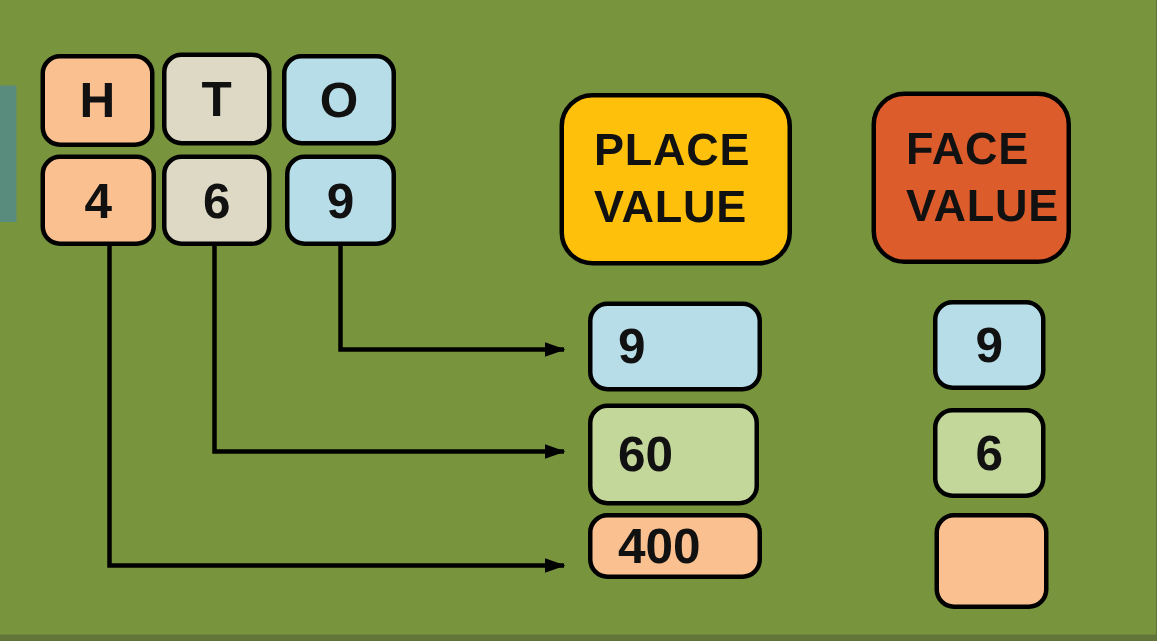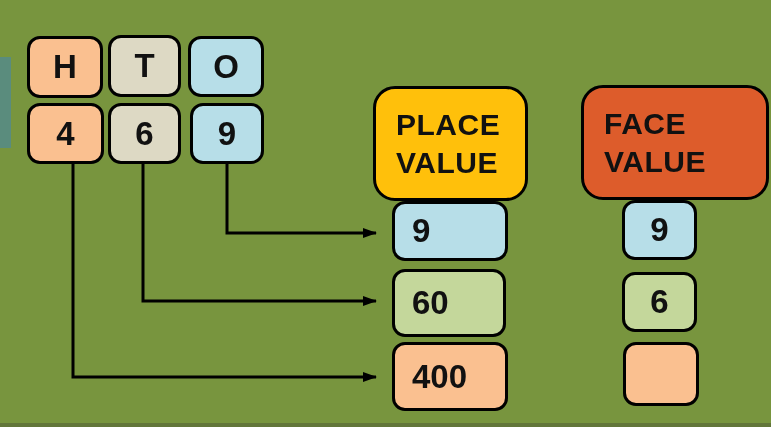--- a/index.html
+++ b/index.html
@@ -39,42 +39,41 @@
   }
   .big-label {
     border-radius: 22px;
     flex-direction: column;
     align-items: flex-start;
     justify-content: center;
     padding-left: 20px;
     font-size: 30px;
     line-height: 38px;
     letter-spacing: 0.5px;
-    margin-top: 24px;
   }
   .pv-item {
     justify-content: flex-start;
     padding-left: 17px;
     font-size: 33px;
   }
   .fv-item {
     font-size: 33px;
   }
   
   .h-head  { left: 27px;  top: 36px;  width: 76px; height: 62px; }
   .t-head  { left: 108px; top: 35px;  width: 73px; height: 62px; }
   .o-head  { left: 188px; top: 36px;  width: 76px; height: 61px; }
   .h-digit { left: 27px;  top: 103px; width: 77px; height: 61px; }
   .t-digit { left: 108px; top: 103px; width: 73px; height: 61px; }
   .o-digit { left: 190px; top: 103px; width: 74px; height: 61px; }
   .place-title { left: 373px; top: 62px; width: 155px; height: 115px; }
-  .face-title  { left: 581px; top: 61px; width: 188px; height: 115px; }
+  .face-title  { left: 581px; top: 61px; width: 133px; height: 115px; }
   .pv-ones     { left: 392px; top: 201px; width: 116px; height: 60px; }
   .pv-tens     { left: 392px; top: 269px; width: 114px; height: 68px; }
-  .pv-hundreds { left: 392px; top: 342px; width: 116px; height: 69px; }
+  .pv-hundreds { left: 392px; top: 342px; width: 116px; height: 44px; }
   .fv-ones     { left: 622px; top: 200px; width: 75px; height: 60px; }
   .fv-tens     { left: 622px; top: 272px; width: 75px; height: 60px; }
   .fv-hundreds { left: 623px; top: 342px; width: 76px; height: 64px; }
   .arrows-svg {
     position: absolute;
     left: 0; top: 0;
     width: 771px; height: 427px;
     pointer-events: none;
   }
 </style>

